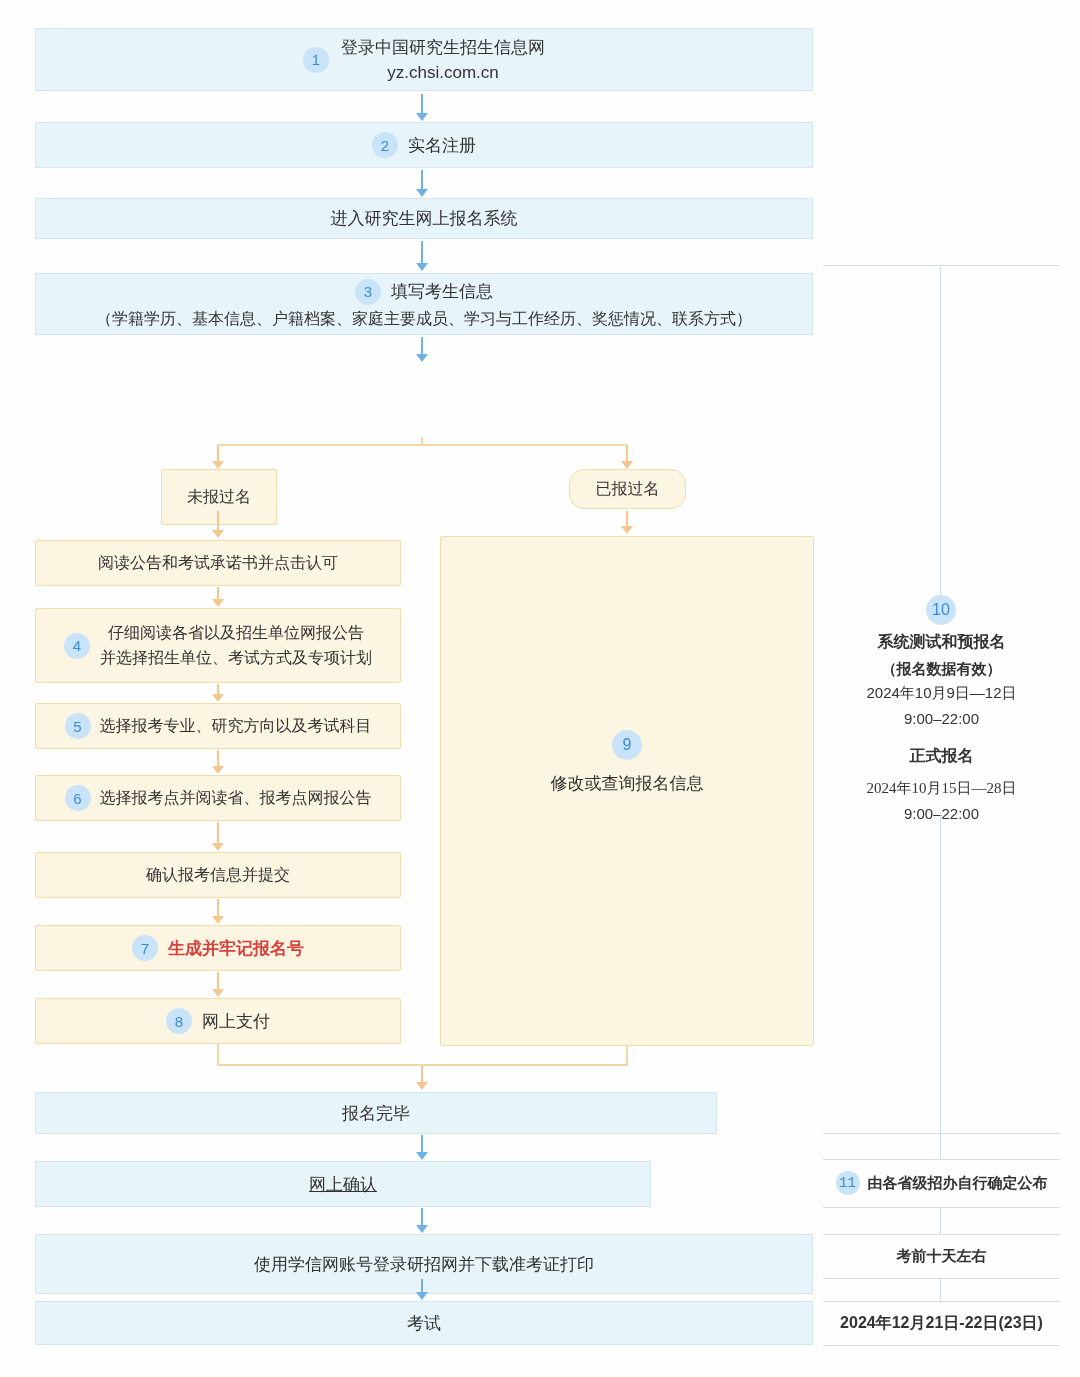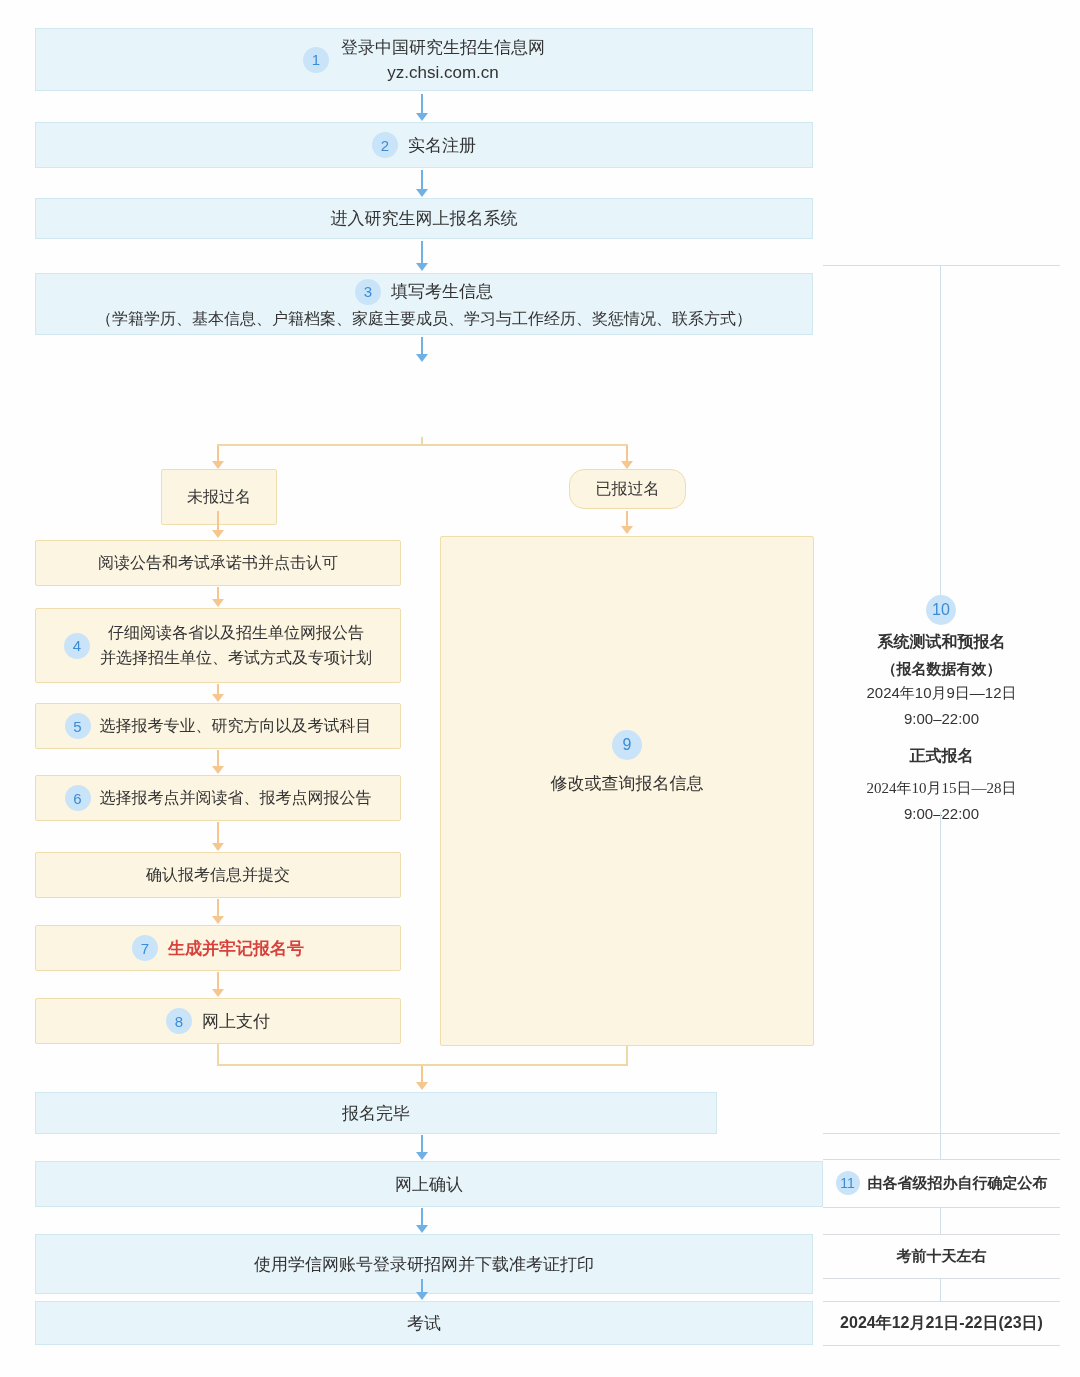--- a/index.html
+++ b/index.html
@@ -213,21 +213,21 @@
 
   <div class="box blue" style="left:35px;top:1092px;width:682px;height:42px;">
     <span class="t17">报名完毕</span>
   </div>
 
   <div class="arr blue-a" style="left:416px;top:1135px;height:25px;">
       <i class="shaft"></i>
       <i class="head"></i>
     </div>
 
-  <div class="box blue" style="left:35px;top:1161px;width:788px;height:46px;">
+  <div class="box blue" style="left:35px;top:1161px;width:616px;height:46px;text-decoration:underline;">
     <span class="t17">网上确认</span>
   </div>
 
   <div class="arr blue-a" style="left:416px;top:1208px;height:25px;">
       <i class="shaft"></i>
       <i class="head"></i>
     </div>
 
   <div class="box blue" style="left:35px;top:1234px;width:778px;height:60px;">
     <span class="t17">使用学信网账号登录研招网并下载准考证打印</span>
@@ -256,21 +256,21 @@
     <div class="t15" style="margin-top:12px;font-family:Liberation Serif, serif;">2024年10月15日—28日</div>
     <div class="t15" style="margin-top:7px;">9:00–22:00</div>
   </div>
 
   <div class="gline" style="left:940px;top:812px;width:1px;height:321px;background:#cfdfe8;"></div>
 
   <div class="gline" style="left:823px;top:1133px;width:237px;height:1px;"></div>
   <div class="gline" style="left:940px;top:1133px;width:1px;height:26px;background:#cfdfe8;"></div>
   <div class="gline" style="left:823px;top:1159px;width:237px;height:1px;"></div>
 
-  <div class="box" style="left:823px;top:1159px;width:237px;height:48px;gap:8px;">
+  <div class="box" style="left:823px;top:1159px;width:237px;height:48px;gap:8px;font-family:Liberation Mono, monospace;">
     <span class="num small">11</span>
     <span class="t15" style="font-weight:600;">由各省级招办自行确定公布</span>
   </div>
 
   <div class="gline" style="left:823px;top:1207px;width:237px;height:1px;"></div>
   <div class="gline" style="left:940px;top:1207px;width:1px;height:27px;background:#cfdfe8;"></div>
   <div class="gline" style="left:823px;top:1234px;width:237px;height:1px;"></div>
 
   <div class="box" style="left:823px;top:1234px;width:237px;height:44px;align-items:center;">
     <span class="t15" style="font-weight:600;">考前十天左右</span>

